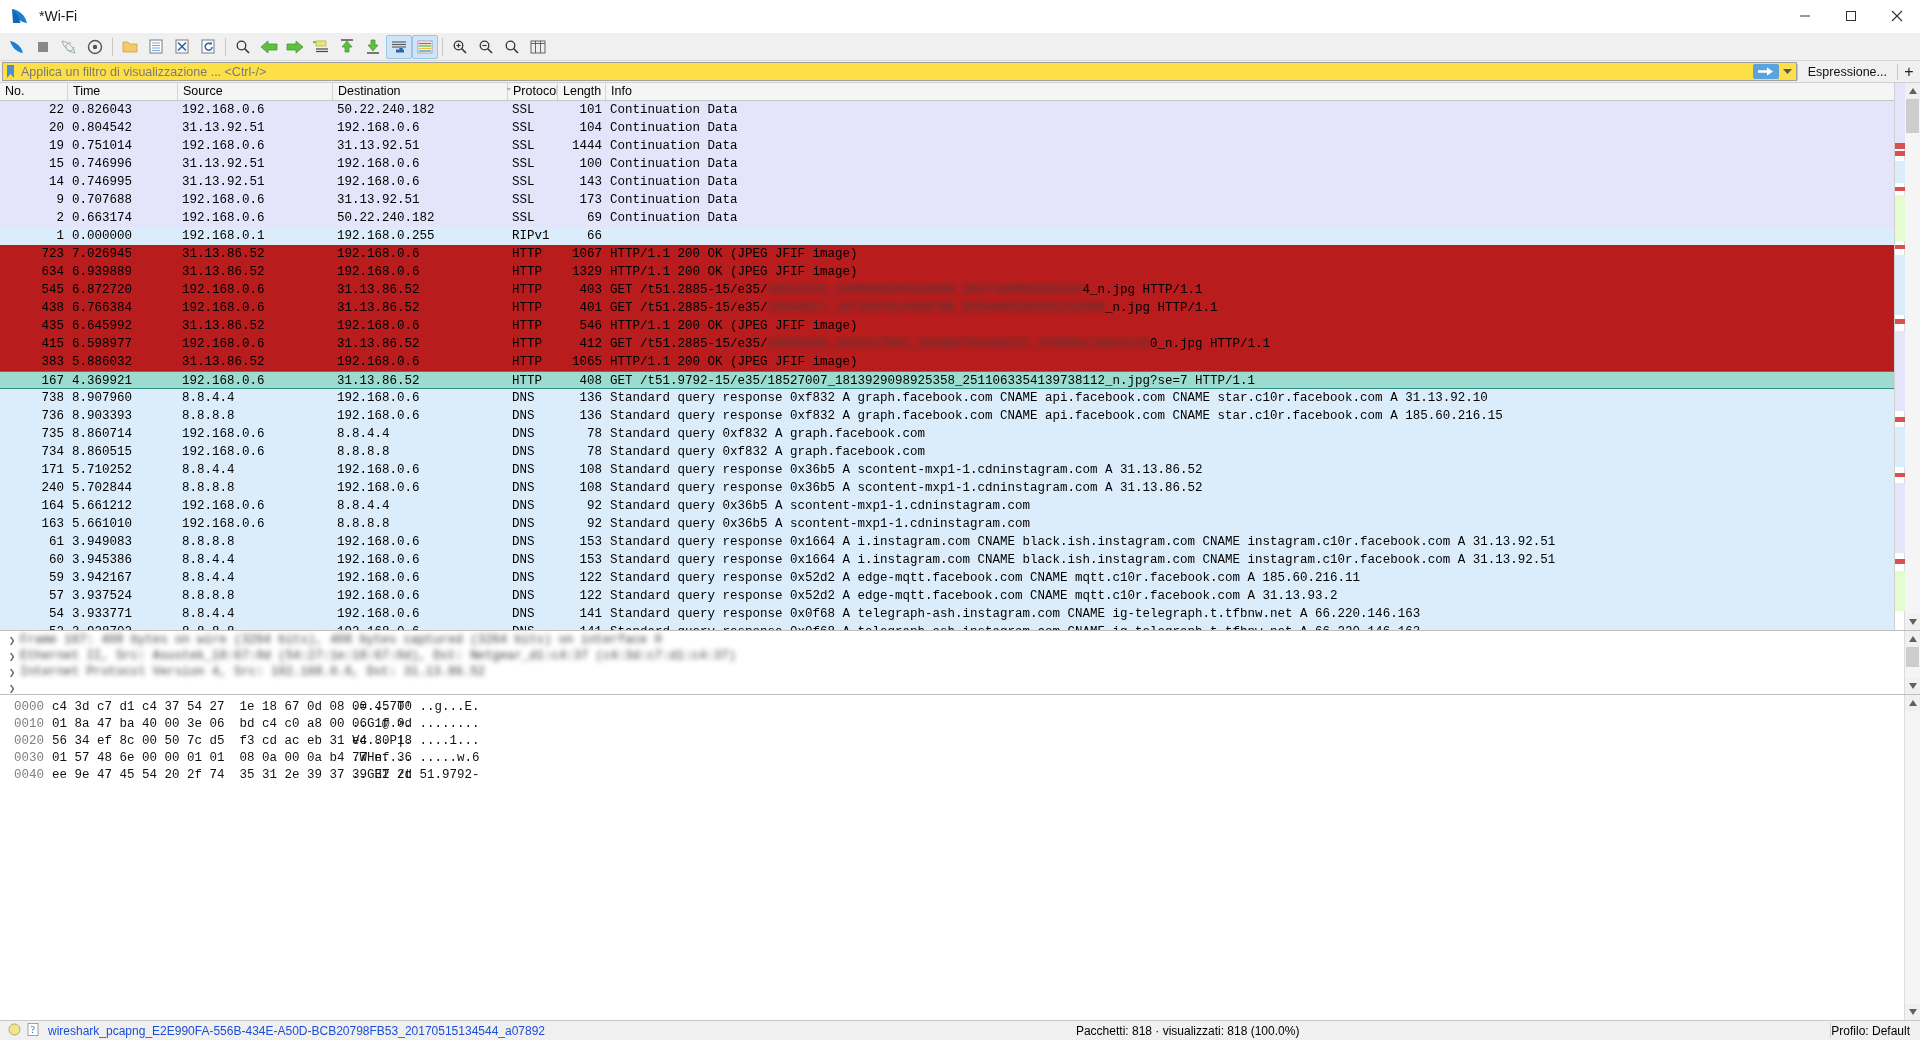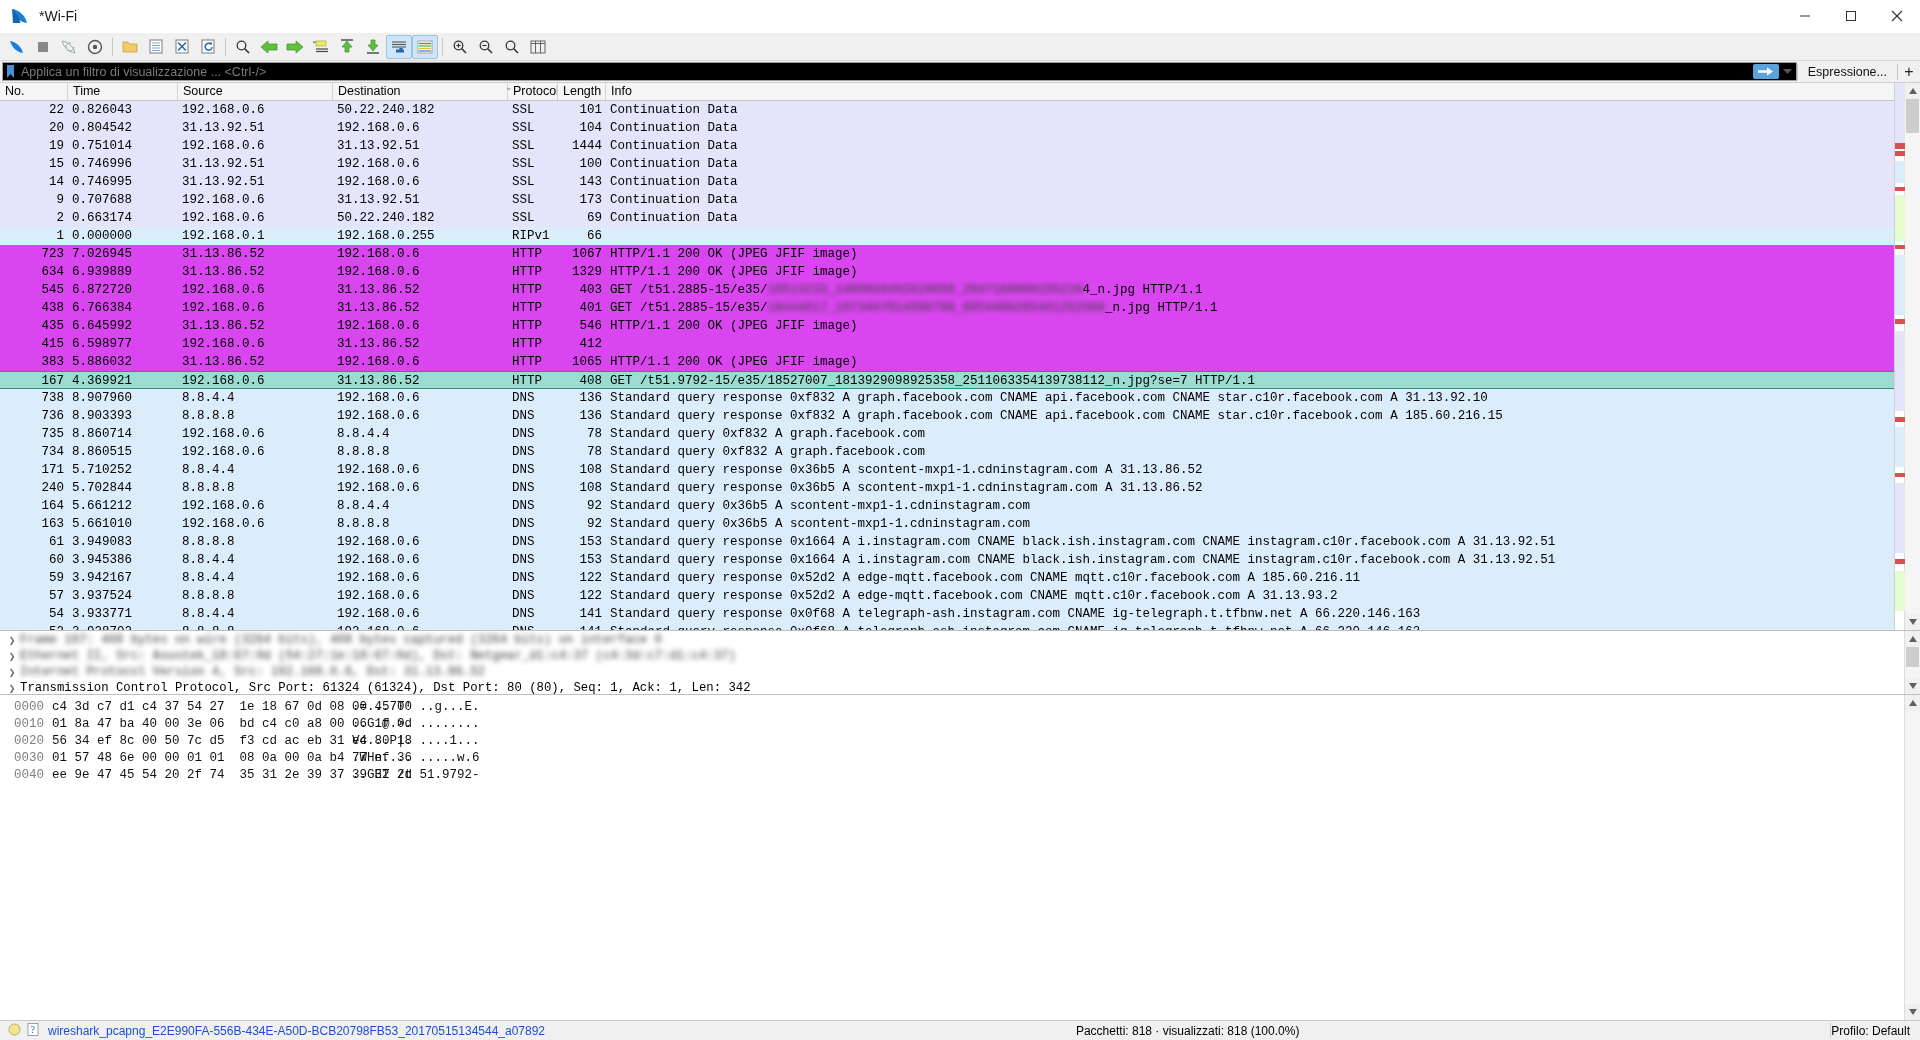--- a/index.html
+++ b/index.html
@@ -33,21 +33,21 @@
 
   
   .toolbar { height:28px; min-height:28px; background:#f0f0f0; display:flex; align-items:center; padding-left:4px; border-bottom:1px solid #d8d8d8; }
   .tb { width:26px; height:24px; display:flex; align-items:center; justify-content:center; }
   .tb.sel { background:#cfe4f7; border:1px solid #9cc4e4; border-radius:2px; }
   .tb-sep { width:1px; height:18px; background:#c8c8c8; margin:0 4px; }
 
   
   .filterbar { height:21px; min-height:21px; background:#f0f0f0; display:flex; align-items:center; }
   .filter-input {
-    flex:1; height:19px; margin:0 0 0 2px; background:#000000; border:1px solid #a0a0a0;
+    flex:1; height:19px; margin:0 0 0 2px; background:#fde047; border:1px solid #a0a0a0;
     display:flex; align-items:center; position:relative;
   }
   .bookmark { width:14px; height:17px; display:flex; align-items:center; justify-content:center; flex-shrink:0; }
   .filter-ph { flex:1; font-size:12.5px; color:#7a7a7a; padding-left:4px; white-space:nowrap; overflow:hidden; }
   .filter-arrow { width:26px; height:15px; background:#5ba3dd; display:flex; align-items:center; justify-content:center; margin-right:1px; border-radius:2px; flex-shrink:0; }
   .filter-caret { width:16px; height:17px; display:flex; align-items:center; justify-content:center; flex-shrink:0; }
   .expr-btn { padding:0 10px; font-size:12.5px; color:#111; white-space:nowrap; }
   .plus-btn { width:22px; text-align:center; font-size:16px; color:#222; }
   .vsep { width:1px; height:16px; background:#c4c4c4; }
 
@@ -70,21 +70,21 @@
   .prow > div { padding:0 4px; overflow:hidden; }
   .r-no { width:68px; text-align:right; }
   .r-time { width:110px; text-align:left; padding-left:2px;}
   .r-src { width:155px; padding-left:8px; }
   .r-dst { width:175px; padding-left:8px; }
   .r-proto { width:50px; padding-left:6px; }
   .r-len { width:48px; text-align:right; }
   .r-info { flex:1; padding-left:8px; }
   .bg-ssl  { background:#e4e4fb; }
   .bg-rip  { background:#dbecfb; }
-  .bg-http { background:#d946ef; }
+  .bg-http { background:#b91c1c; }
   .bg-dns  { background:#dbecfb; }
   .bg-sel  { background:#9cdcd0; }
   .sel-border { border-top:1px solid #2c8f80; border-bottom:1px solid #2c8f80; height:18px; }
   .blur { filter: blur(2.4px); display:inline-block; color:#3b3b3b; }
 
   
   .minimap { width:10px; background:#fff; border-left:1px solid #d0d0d0; position:relative; }
   .mm { position:absolute; left:0; width:10px; }
 
   .vscroll { width:16px; background:#f0f0f0; border-left:1px solid #dcdcdc; display:flex; flex-direction:column; }
@@ -448,20 +448,21 @@
             <div class="r-len">546</div>
             <div class="r-info">HTTP/1.1 200 OK  (JPEG JFIF image)</div>
           </div>
           <div class="prow bg-http">
             <div class="r-no">415</div>
             <div class="r-time">6.598977</div>
             <div class="r-src">192.168.0.6</div>
             <div class="r-dst">31.13.86.52</div>
             <div class="r-proto">HTTP</div>
             <div class="r-len">412</div>
+            <div class="r-info"><span>GET /t51.2885-15/e35/</span><span class="blur">18809286_1815217891_261882791448727_479885174813119</span><span>0_n.jpg HTTP/1.1</span></div>
           </div>
           <div class="prow bg-http">
             <div class="r-no">383</div>
             <div class="r-time">5.886032</div>
             <div class="r-src">31.13.86.52</div>
             <div class="r-dst">192.168.0.6</div>
             <div class="r-proto">HTTP</div>
             <div class="r-len">1065</div>
             <div class="r-info">HTTP/1.1 200 OK  (JPEG JFIF image)</div>
           </div>
@@ -646,21 +647,20 @@
         <div class="drow">
           <span class="dcaret">❯</span>
           <span class="blur">Ethernet II, Src: Asustek_18:67:0d (54:27:1e:18:67:0d), Dst: Netgear_d1:c4:37 (c4:3d:c7:d1:c4:37)</span>
         </div>
         <div class="drow">
           <span class="dcaret">❯</span>
           <span class="blur">Internet Protocol Version 4, Src: 192.168.0.6, Dst: 31.13.86.52</span>
         </div>
         <div class="drow">
           <span class="dcaret">❯</span>
-          <span>Transmission Control Protocol, Src Port: 61324 (61324), Dst Port: 80 (80), Seq: 1, Ack: 1, Len: 342</span>
         </div>
       </div>
     <div class="vscroll">
       <div class="vs-btn">
         <svg width="8" height="6">
             <path d="M4 0 L8 6 L0 6 Z" fill="#606060"></path>
           </svg>
       </div>
       <div class="vs-track">
         <div class="vs-thumb" style="height:20px"></div>

